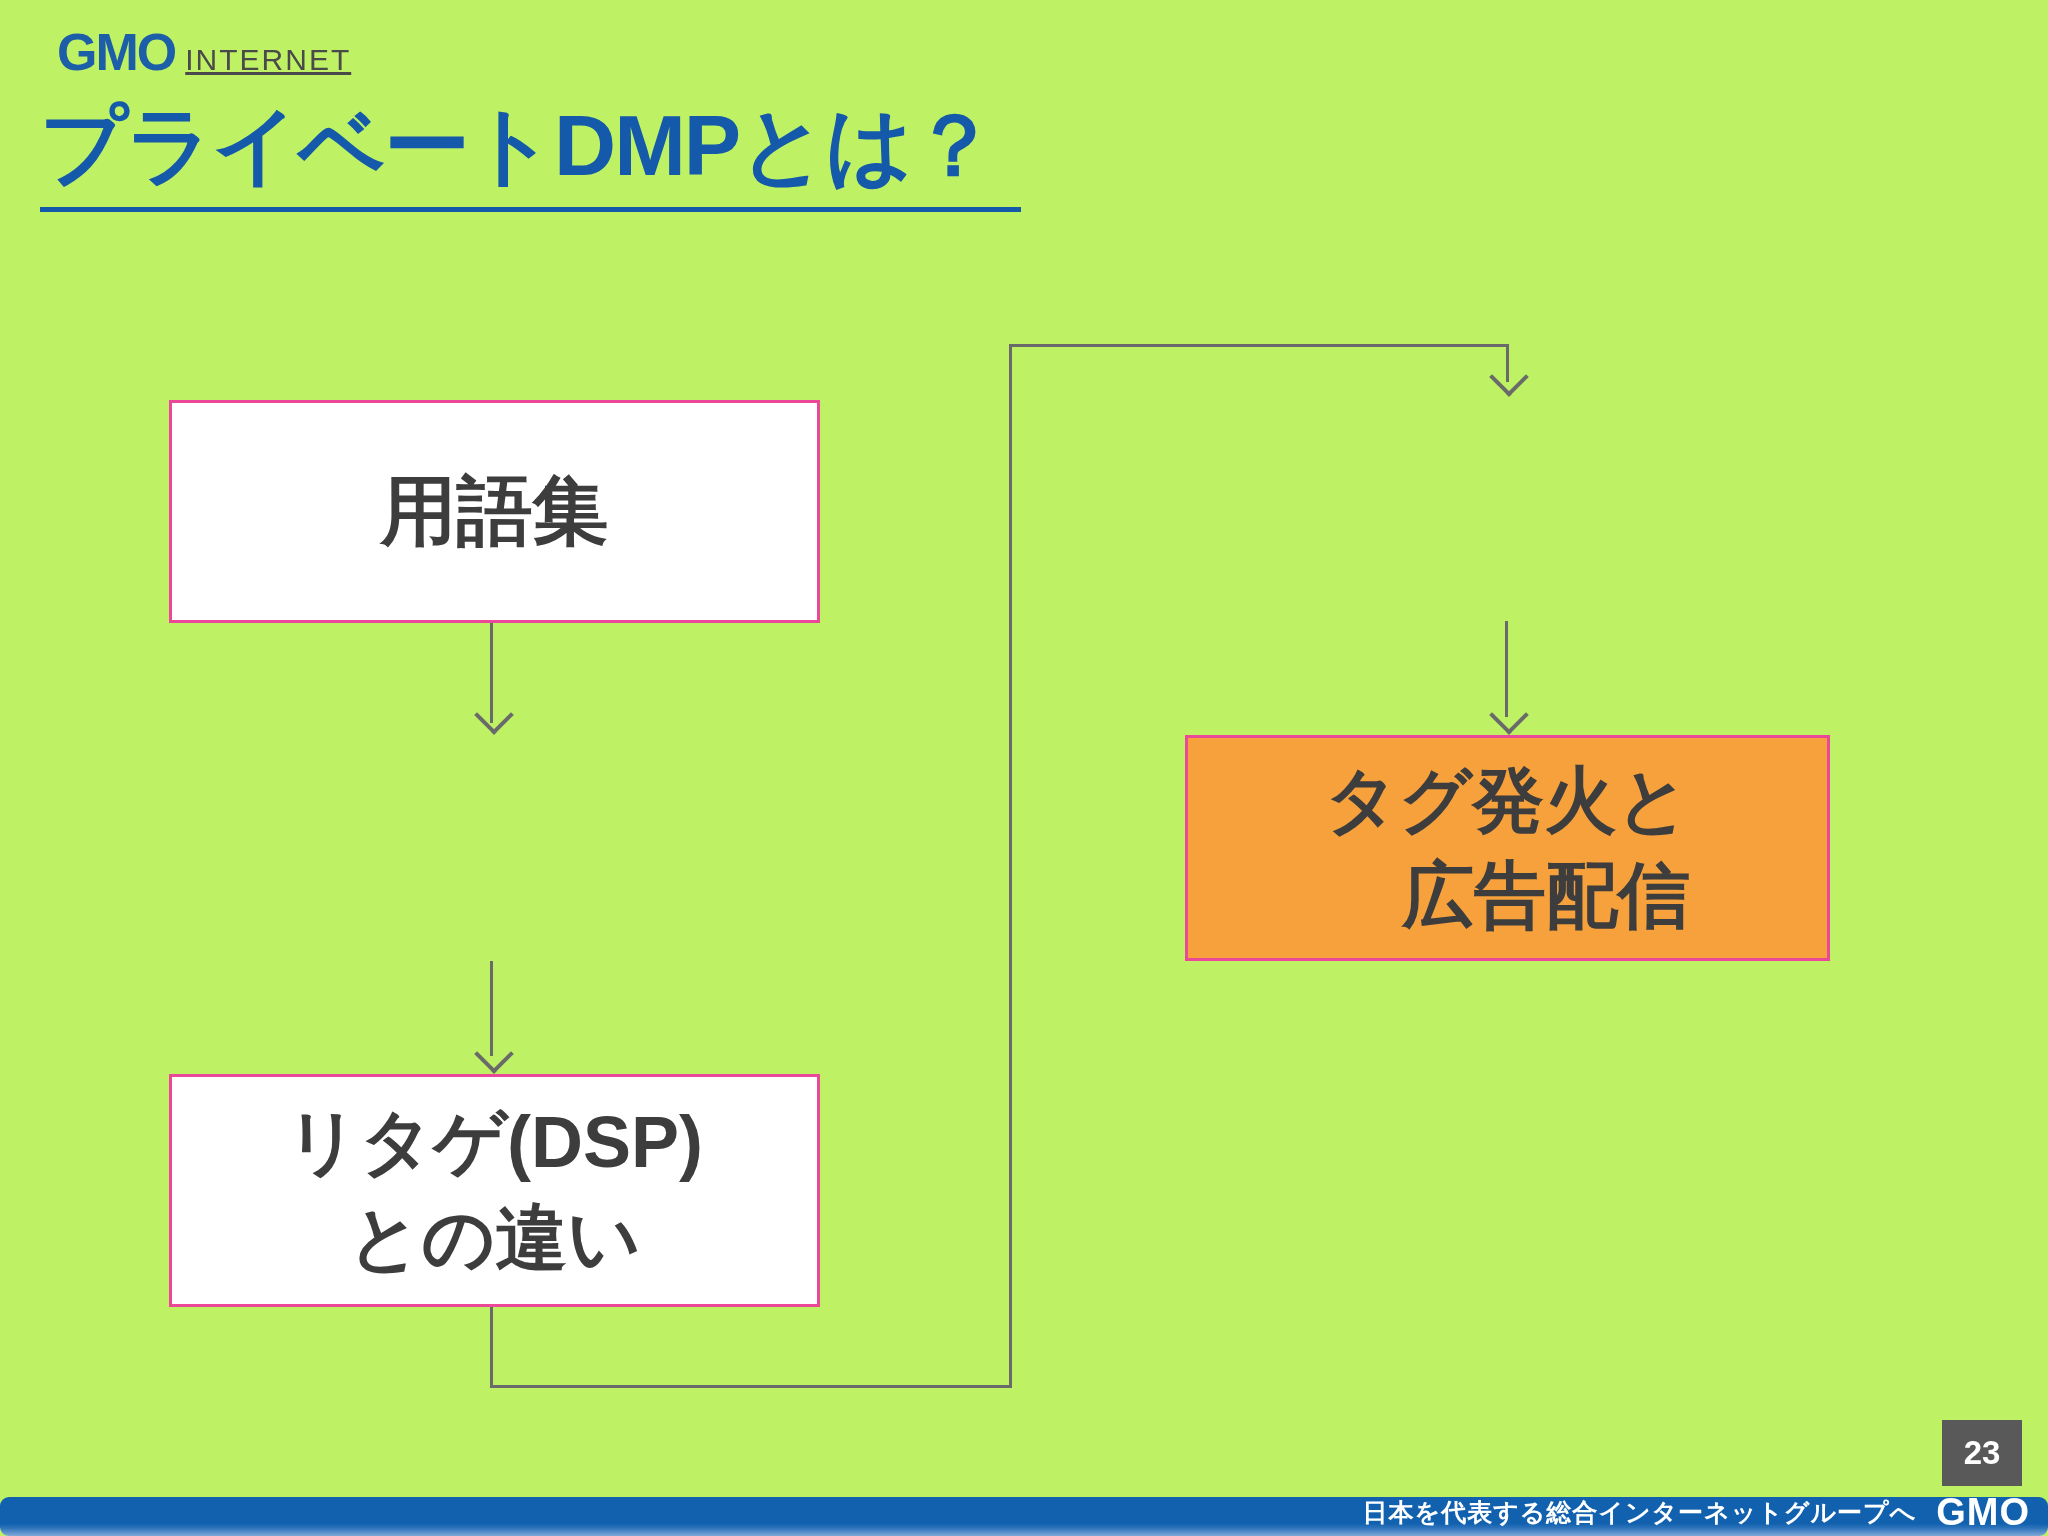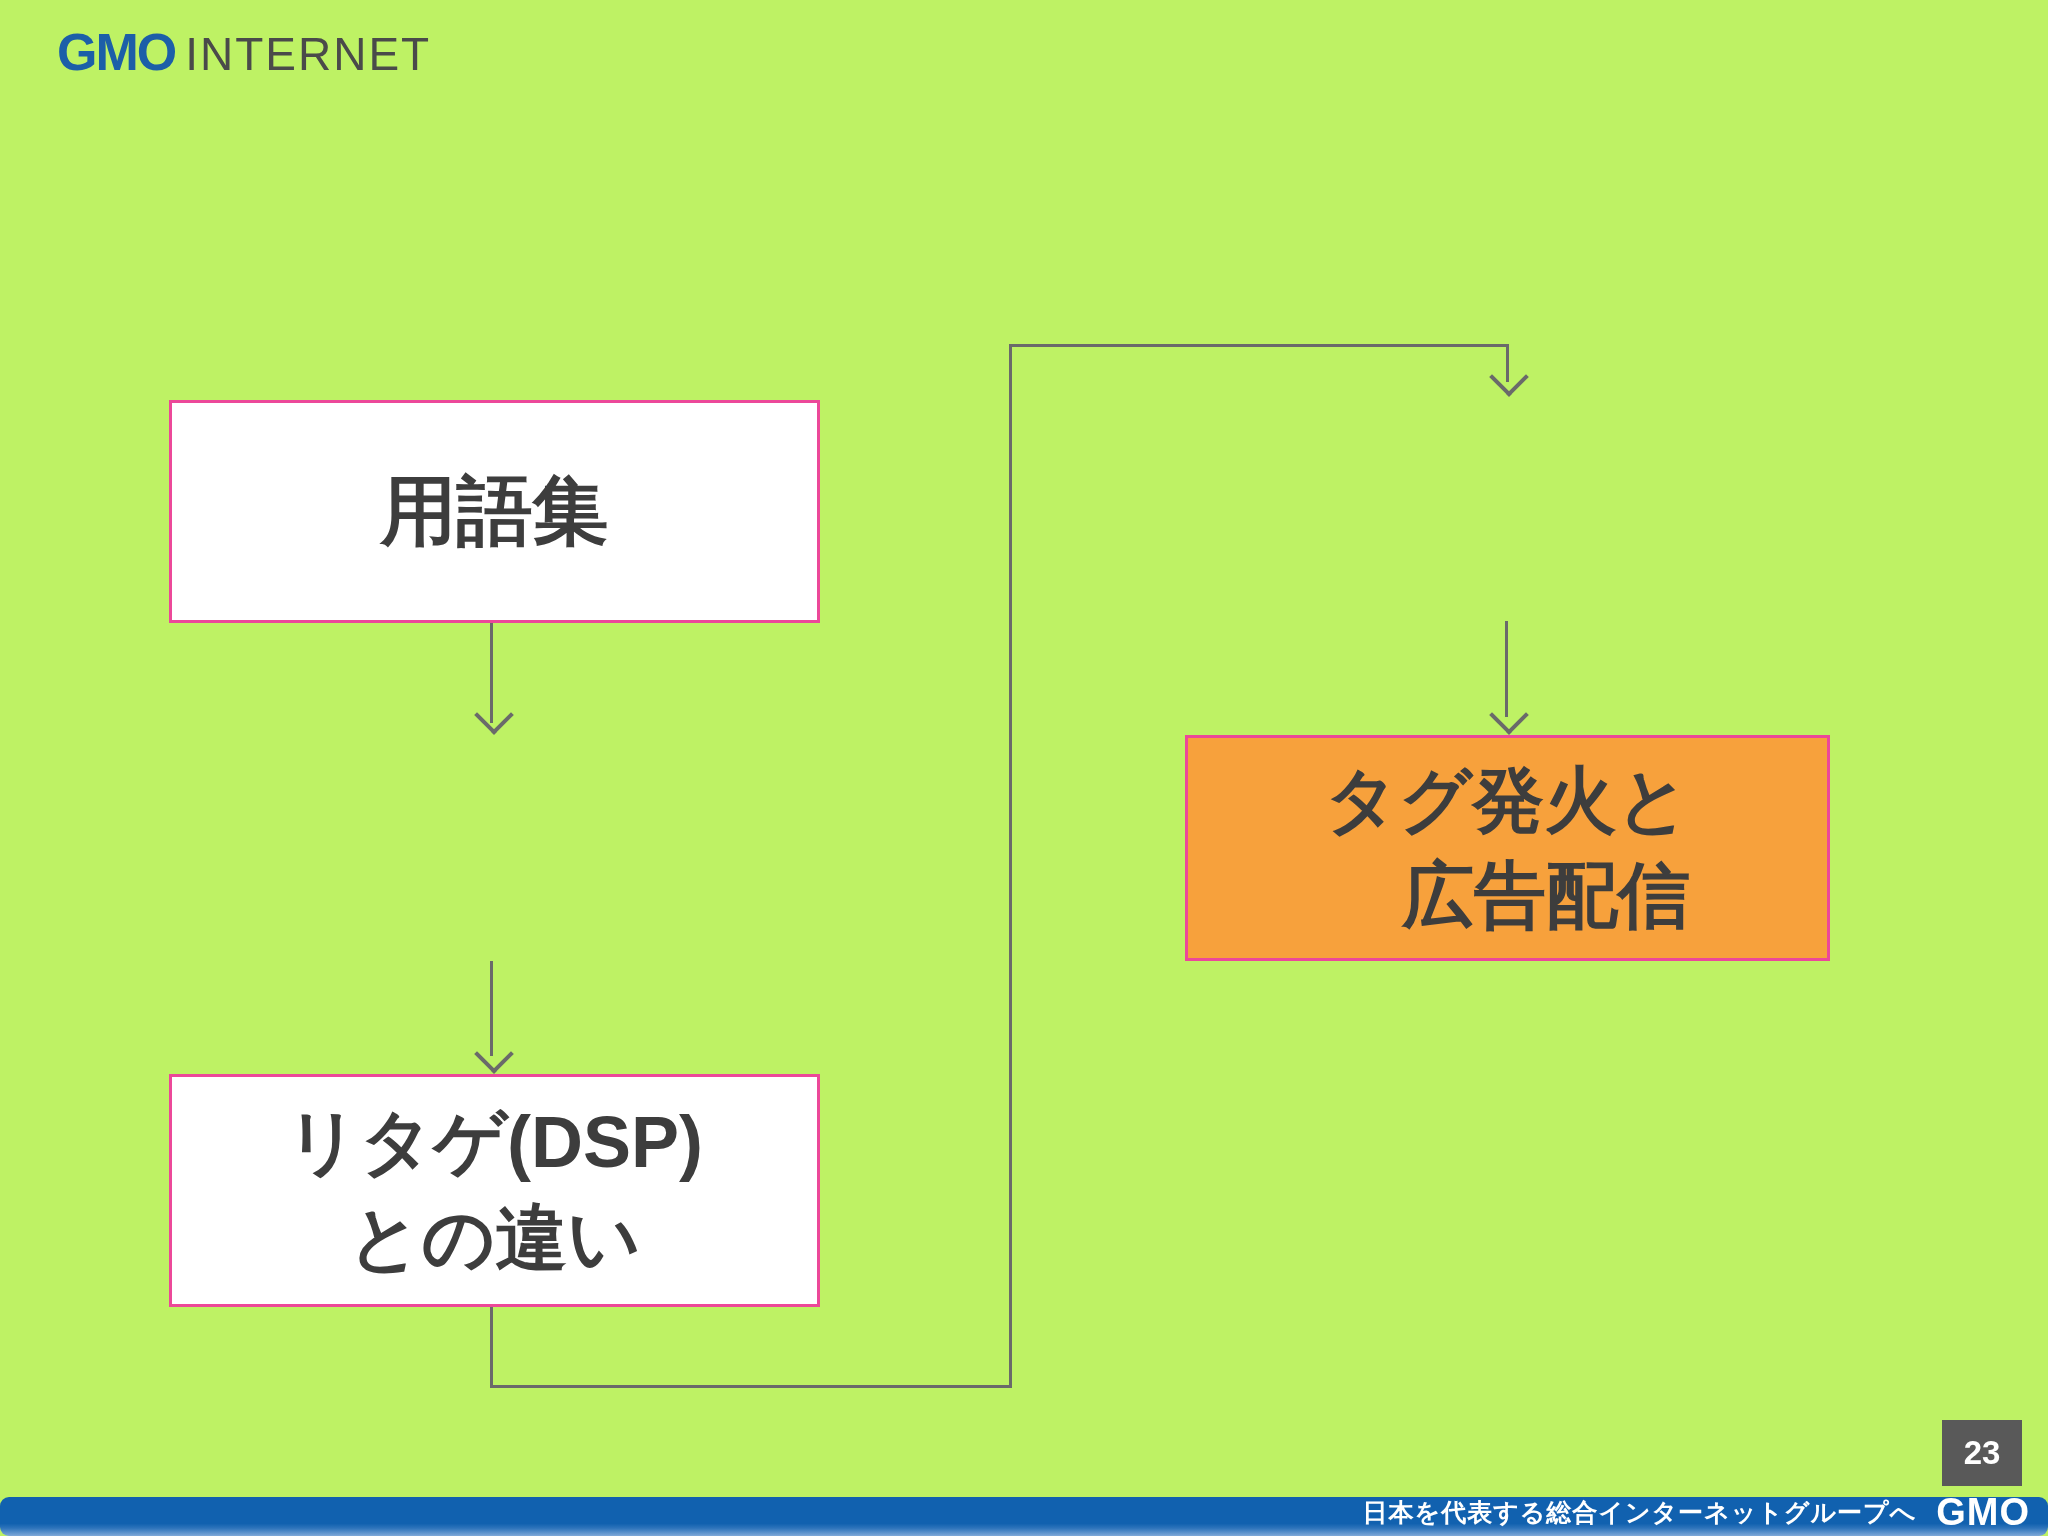--- a/index.html
+++ b/index.html
@@ -3,21 +3,21 @@
 <meta charset="utf-8">
 <style>
   html,body{margin:0;padding:0;background:#ffffff;}
   .slide{
     position:relative;width:2048px;height:1536px;overflow:hidden;background:#bef264;
     font-family:"Liberation Sans", sans-serif;
   }
   
   .logo{position:absolute;left:57px;top:22px;display:flex;align-items:baseline;}
   .logo-gmo{color:#1c5fa8;font-size:52px;font-weight:bold;letter-spacing:-2px;}
-  .logo-internet{color:#4a4a4a;font-size:46px;font-weight:400;letter-spacing:2px;margin-left:10px;}
+  .logo-internet{color:#4a4a4a;font-size:30px;font-weight:400;letter-spacing:2px;margin-left:10px;text-decoration:underline;}
   
   .title{
     position:absolute;left:40px;top:98px;
     color:#1459aa;font-size:86px;font-weight:bold;letter-spacing:-2px;
     border-bottom:5px solid #1459aa;padding:0 26px 14px 0;line-height:1.1;
   }
   
   .fbox{
     position:absolute;background:#ffffff;border:3px solid #ec4899;box-sizing:border-box;
     display:flex;align-items:center;justify-content:center;text-align:center;
@@ -59,20 +59,21 @@
 </head>
 <body>
 
 <div class="slide">
 
   <div class="logo">
     <span class="logo-gmo">GMO</span>
     <span class="logo-internet">INTERNET</span>
   </div>
 
+  <div class="title">プライベートDMPとは？</div>
 
   <div class="fbox" id="box-glossary">
     <span>用語集</span>
   </div>
   <div class="fbox" id="box-retarget">
     <span>リタゲ(DSP)
 との違い</span>
   </div>
   <div class="fbox highlight" id="box-tagfire">
     <span>タグ発火と

